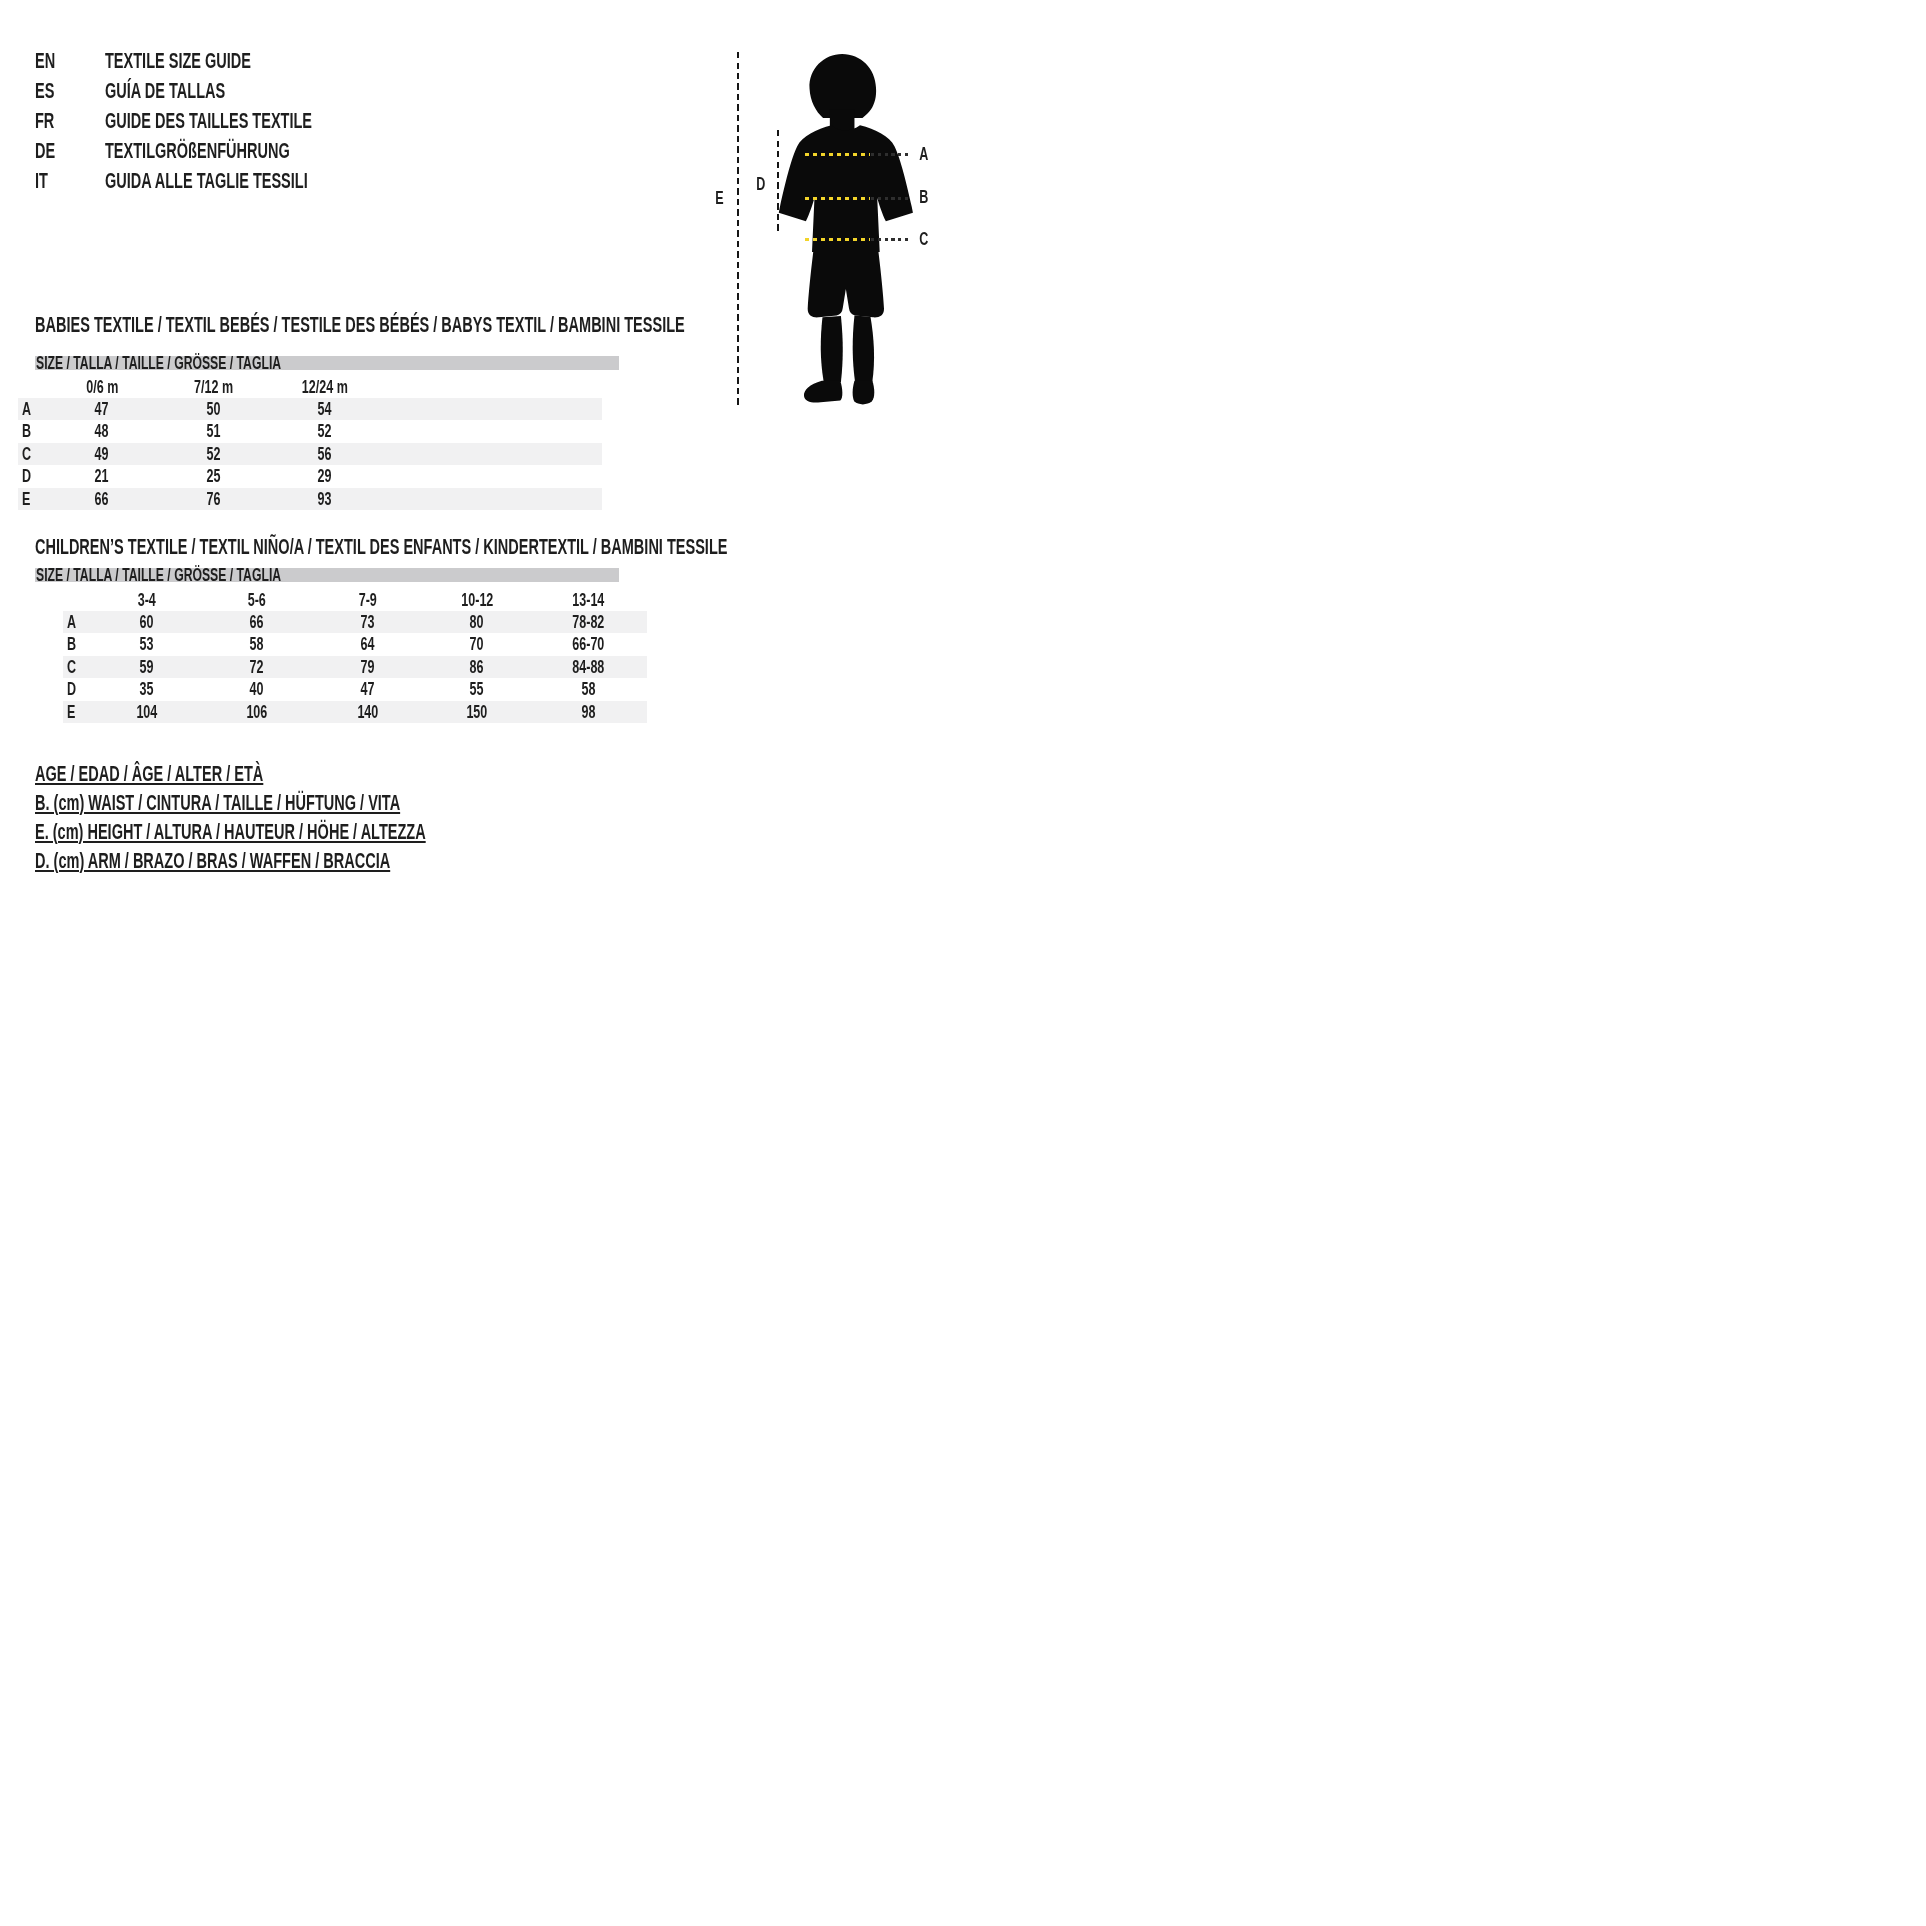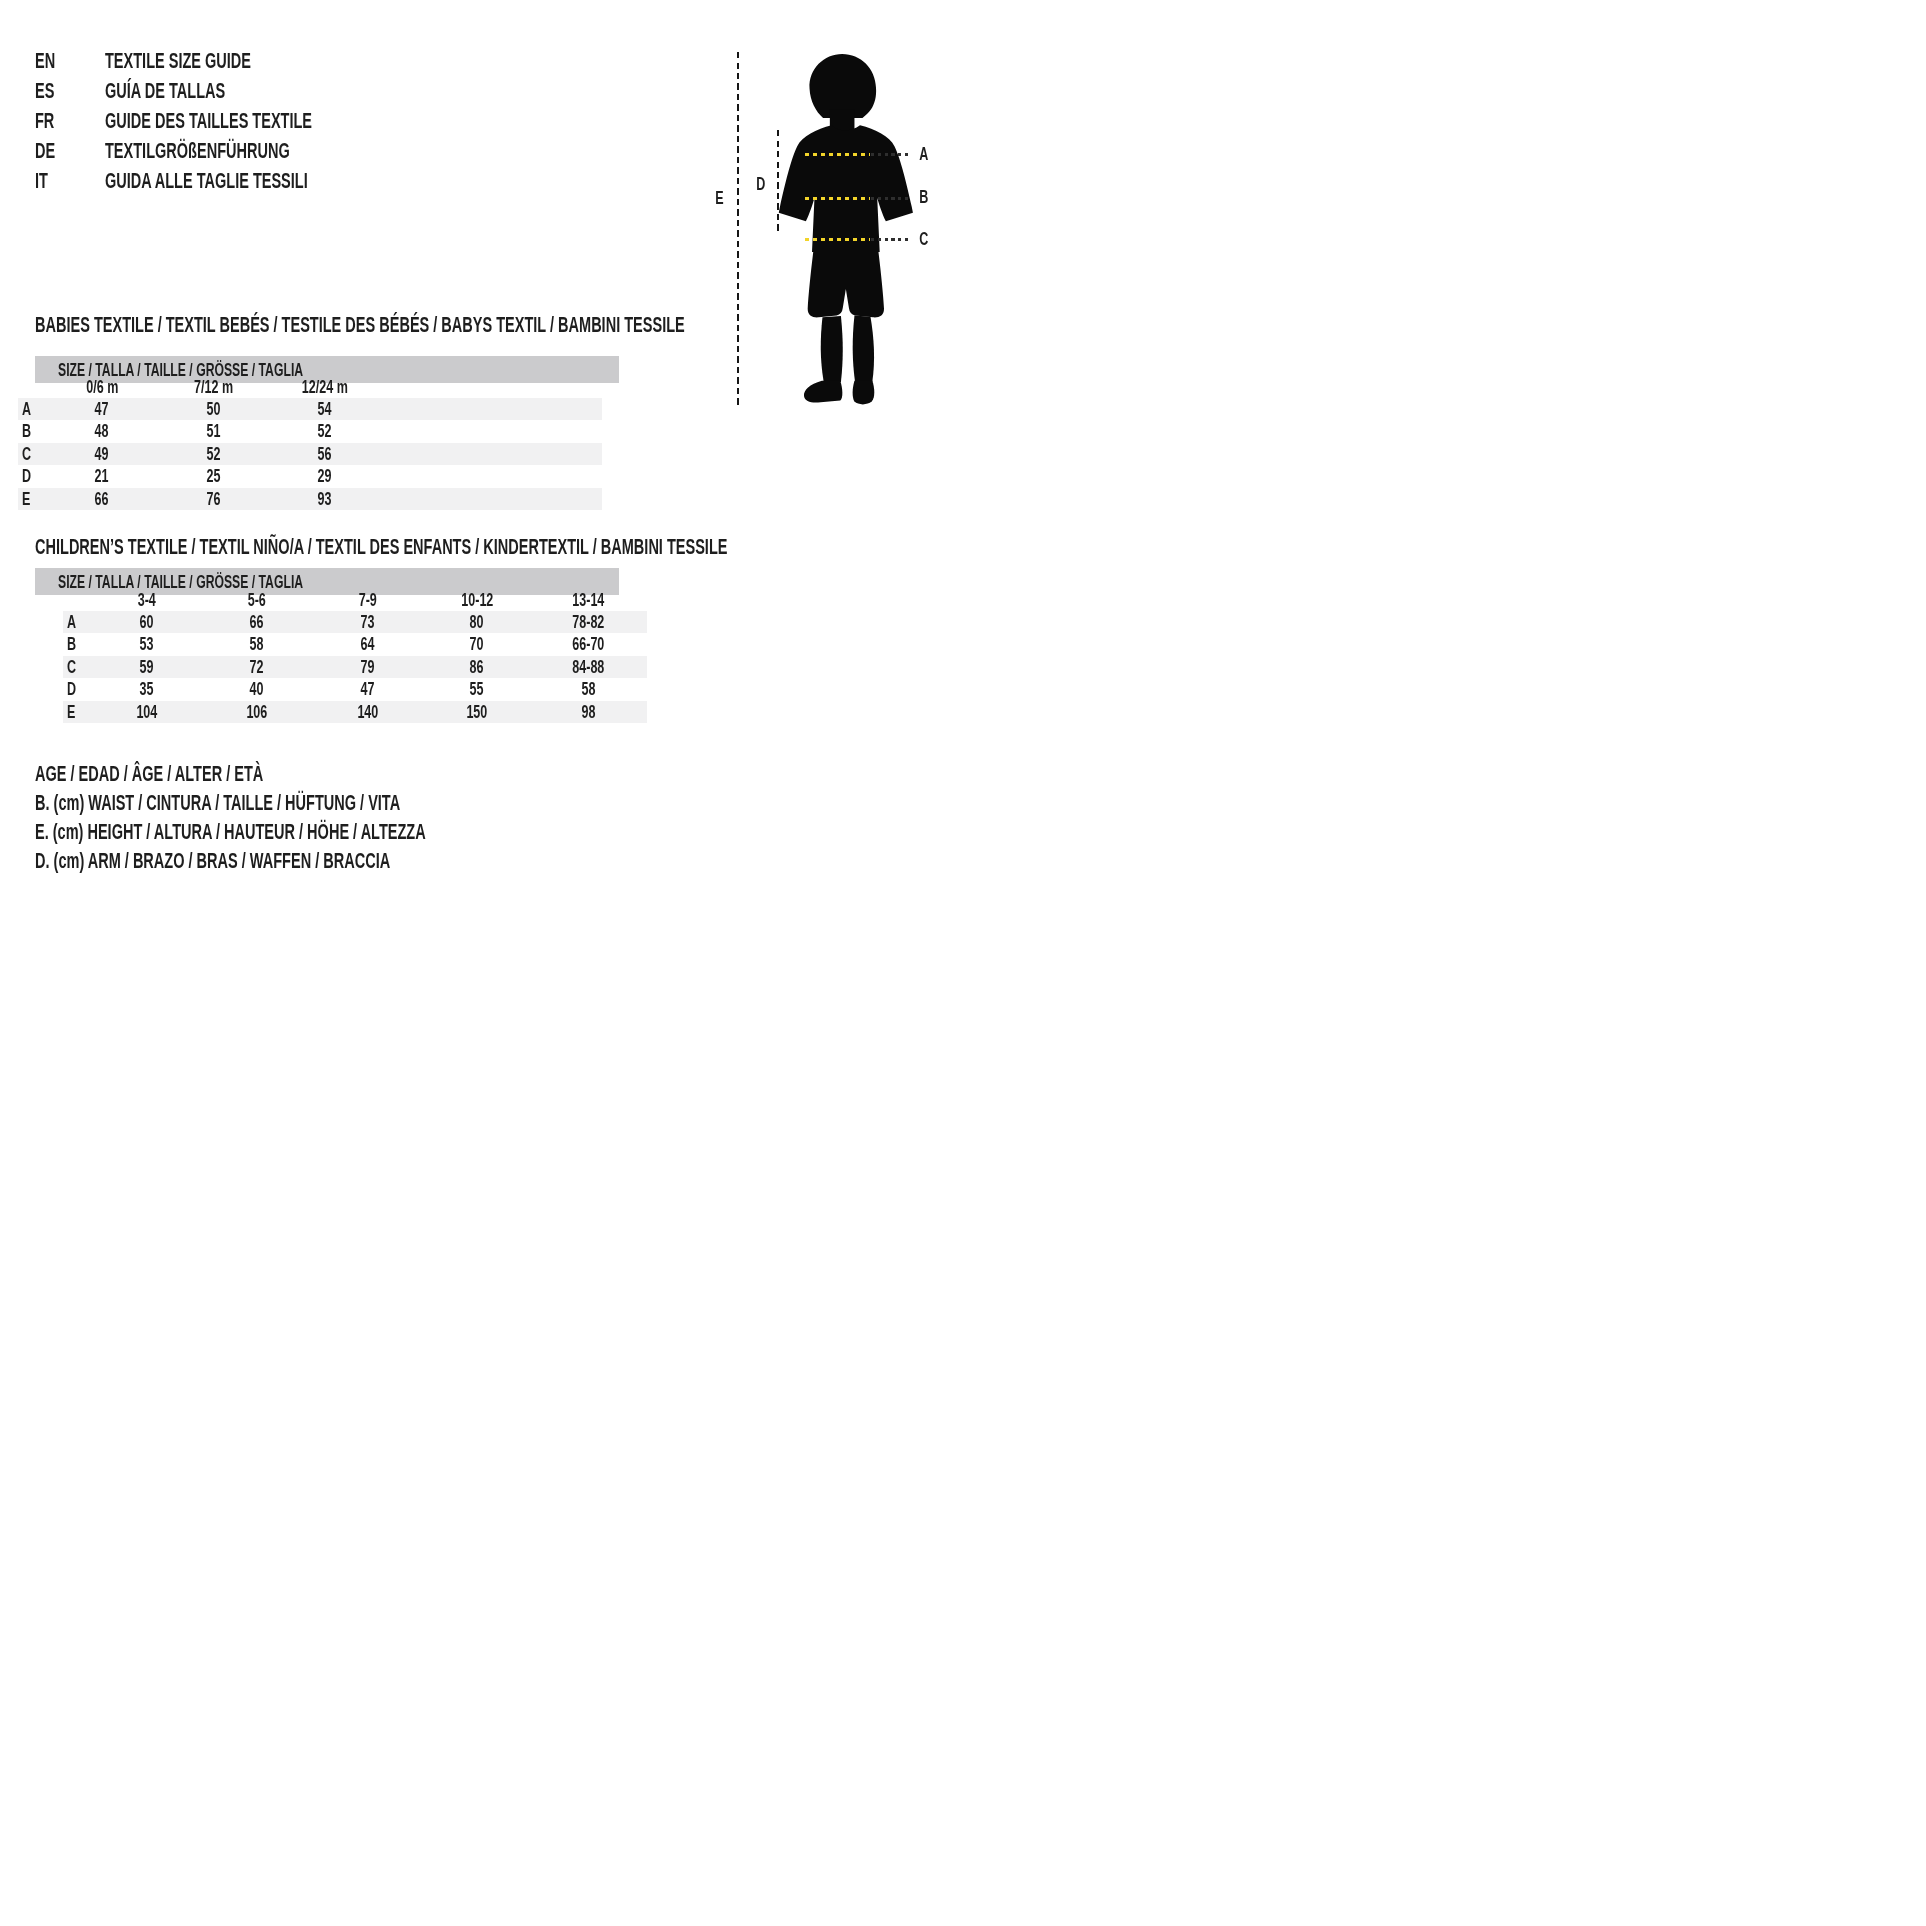--- a/index.html
+++ b/index.html
@@ -22,34 +22,34 @@
   .child-svg{position:absolute;left:764px;top:49px;width:160px;height:360px;z-index:1;}
   .meas-yellow{position:absolute;left:805px;width:65px;height:2.5px;z-index:2;
          background:repeating-linear-gradient(90deg,#f2d42a 0 4.3px,transparent 4.3px 8px);}
   .meas-dark{position:absolute;left:871px;width:39px;height:2.5px;z-index:2;
          background:repeating-linear-gradient(90deg,#2e2e2e 0 3.1px,transparent 3.1px 6.8px);}
 
   
   .sec-title{position:absolute;left:35px;margin:0;font-size:22px;font-weight:700;text-align:center;}
 
   
-  .sizebar{position:absolute;left:35px;width:584px;height:27px;background:#cbcbcd;
-           display:flex;align-items:center;padding-left:23px;box-sizing:border-box;font-size:18.5px;}
+  .sizebar{position:absolute;left:35px;width:584px;height:14px;background:#cbcbcd;
+           display:flex;align-items:center;padding-left:1px;box-sizing:border-box;font-size:18.5px;}
   .tgrid{position:absolute;left:18px;width:584px;}
   .trow{display:grid;height:22.5px;align-items:center;font-size:19px;}
   .b-cols{grid-template-columns:30px 108px 116px 105px 1fr;}
   .c-cols{grid-template-columns:30px 108px 111px 112px 106px 117px 1fr;}
   .thead-row{height:21.6px;}
   .rl{padding-left:4.3px;}
   .tc{text-align:center;}
   .s{background:#f1f1f2;}
 
   
   .legend{position:absolute;left:35px;top:759px;}
-  .legend-row{height:29px;display:flex;align-items:center;font-size:22px;}
+  .legend-row{height:29px;display:flex;align-items:center;font-size:22px;text-decoration:underline;}
 </style>
 </head>
 <body>
 
 <main class="sheet">
 
   <section class="langs">
     <div class="lang-row">
       <span class="lang-code"><span class="cond">EN</span></span>
       <span class="cond">TEXTILE SIZE GUIDE</span>

